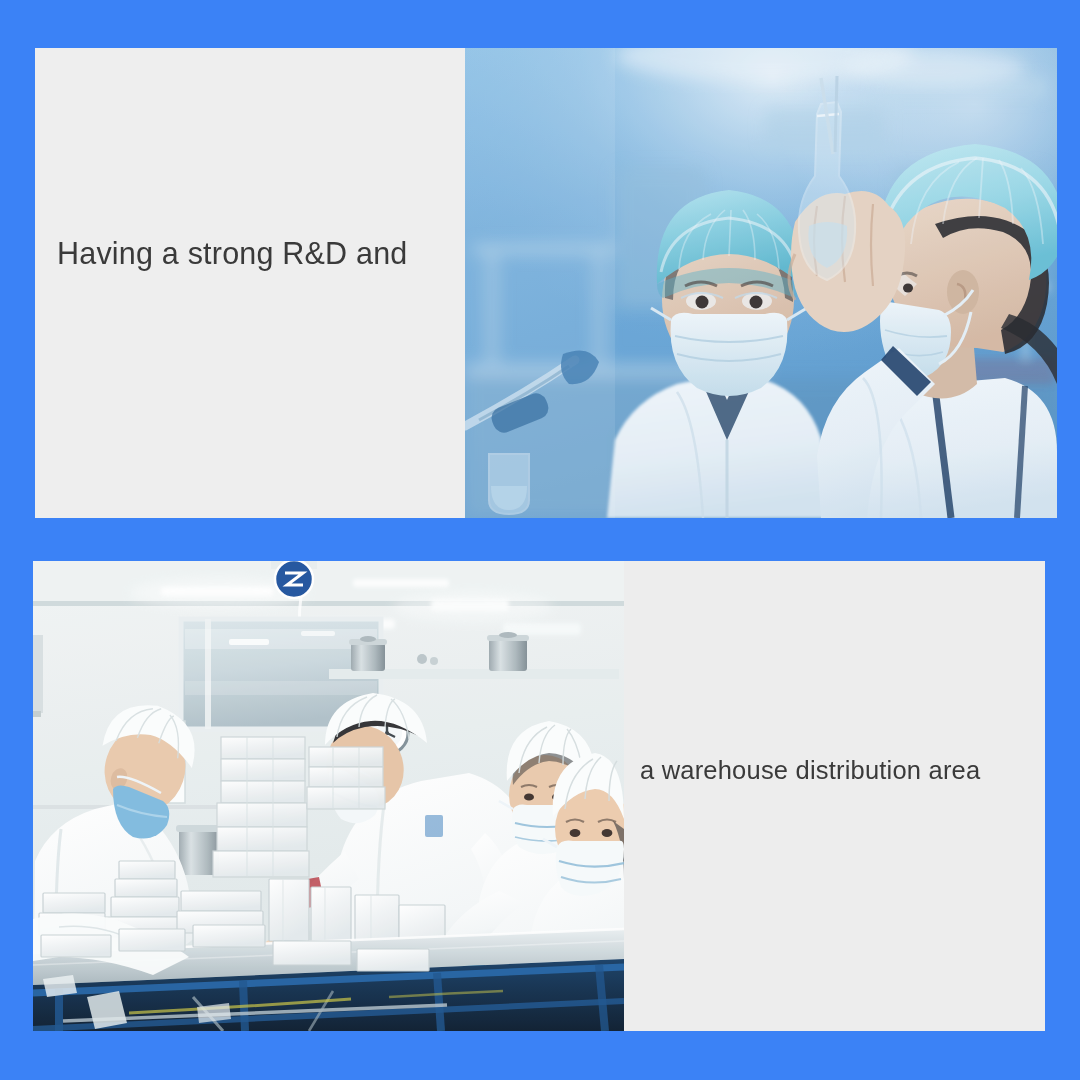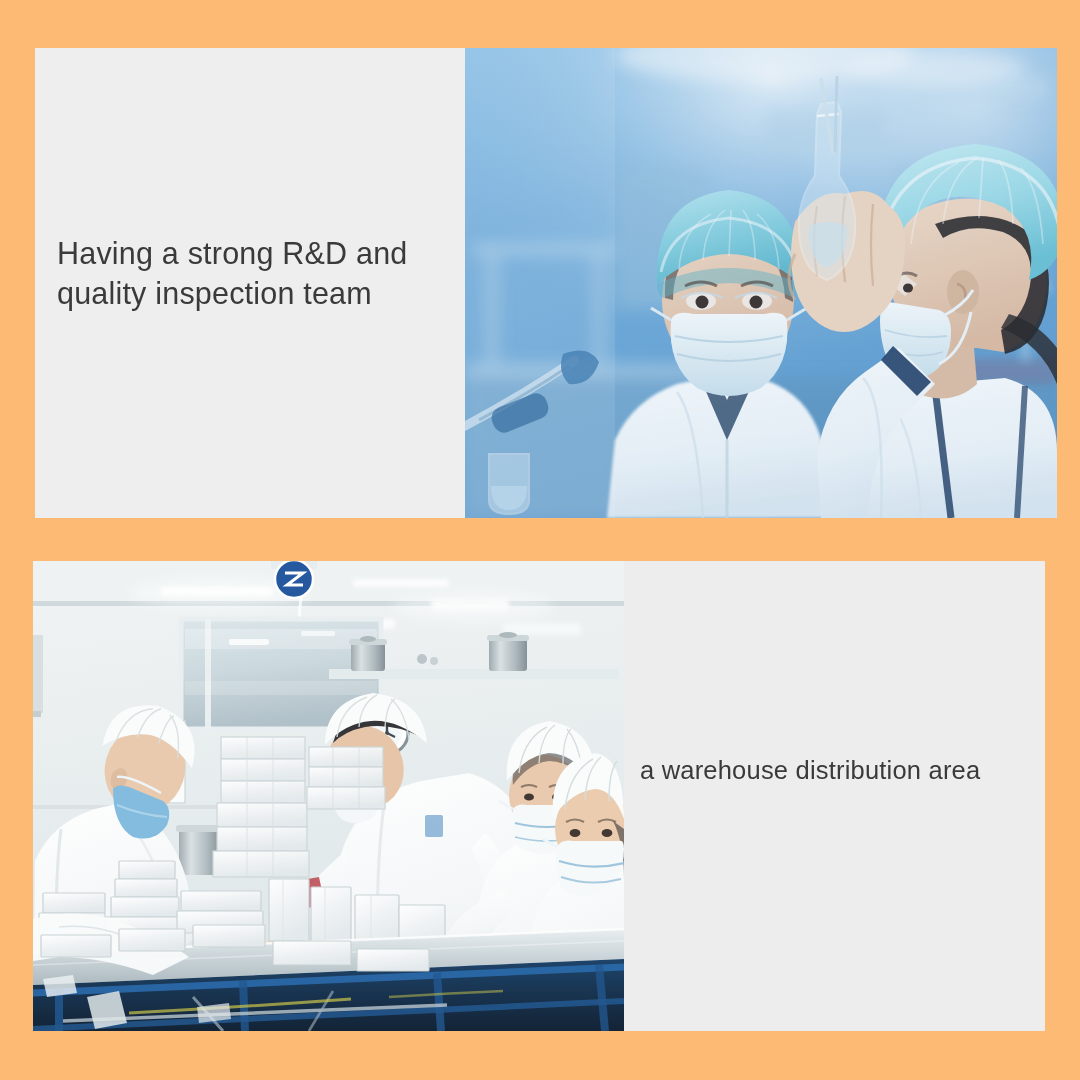--- a/index.html
+++ b/index.html
@@ -11,21 +11,21 @@
     width: 1080px;
     height: 1080px;
     font-family: "Liberation Sans", sans-serif;
     overflow: hidden;
     position: relative;
   }
 
   .page {
     position: absolute;
     inset: 0;
-    background: #fdba74;
+    background: #3b82f6;
   }
 
   
   .section-top {
     position: absolute;
     left: 35px;
     top: 48px;
     width: 1022px;
     height: 470px;
   }
@@ -104,21 +104,20 @@
 <body>
 
 <div class="page">
 
   <div class="section-top">
 
     <div class="panel-gray-top"></div>
 
     <div class="caption-top">
       <span class="caption-line">Having a strong R&amp;D and</span>
-      <span class="caption-line">quality inspection team</span>
     </div>
 
     <div class="photo-top">
       <svg class="ph-svg" viewBox="0 0 592 470" preserveAspectRatio="xMidYMid slice">
         <defs>
           <linearGradient id="labBg" x1="0" y1="0" x2="0.35" y2="1">
             <stop offset="0%" stop-color="#8fc3e8"></stop>
             <stop offset="35%" stop-color="#76afdc"></stop>
             <stop offset="70%" stop-color="#6aa6d6"></stop>
             <stop offset="100%" stop-color="#5d99cc"></stop>

